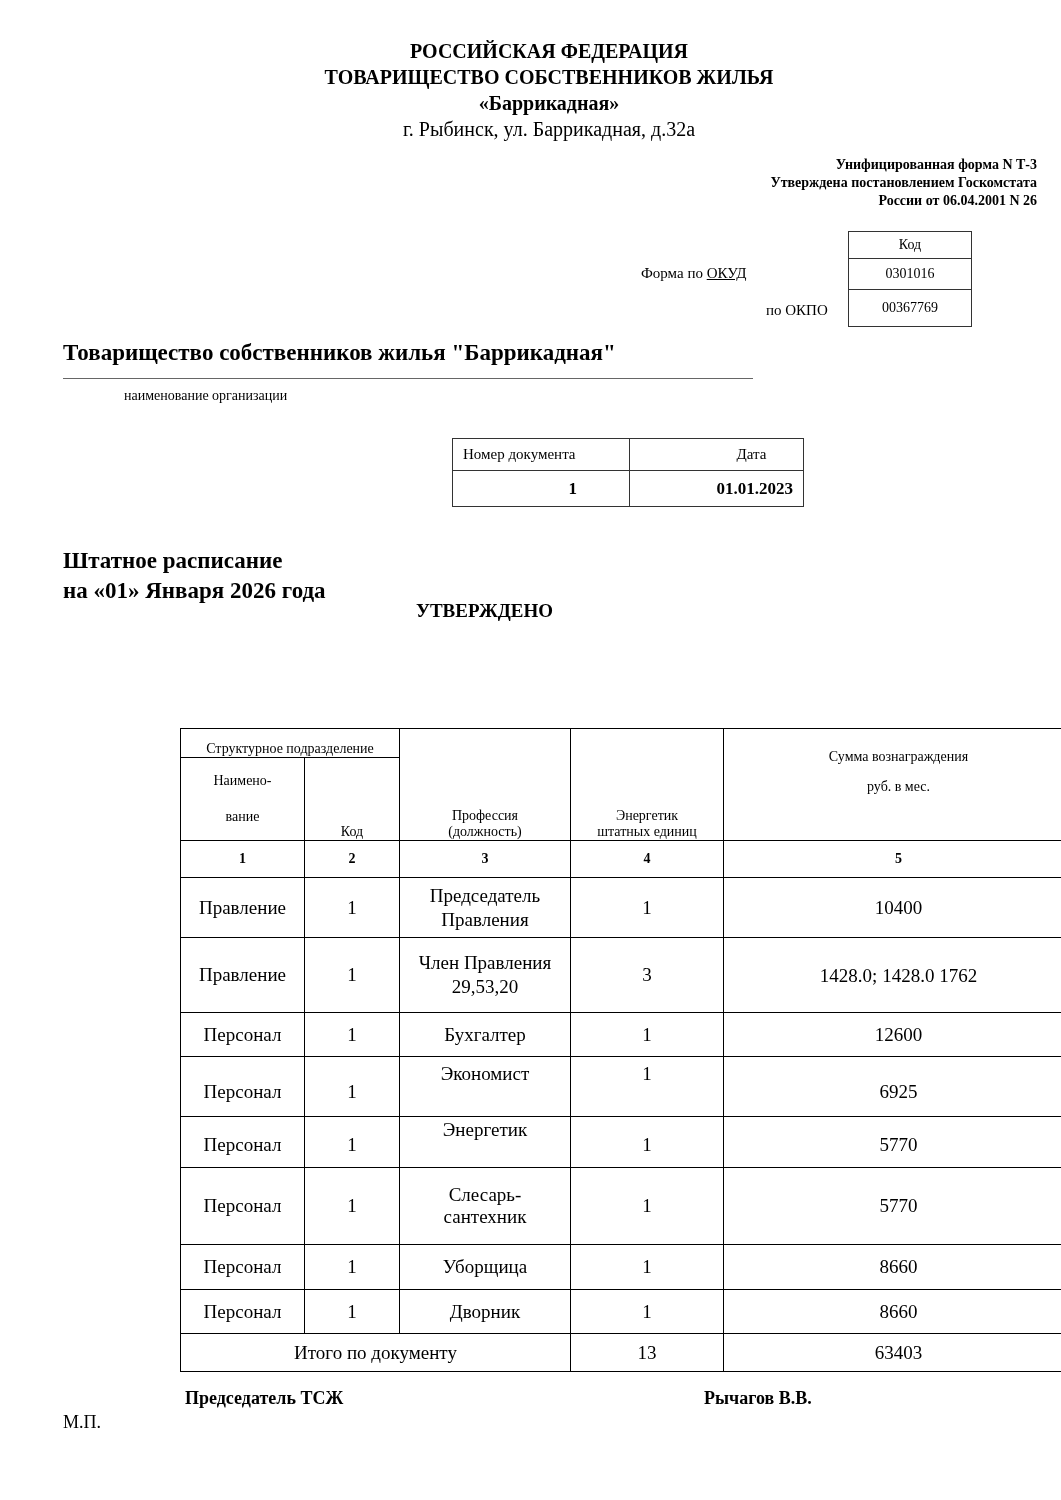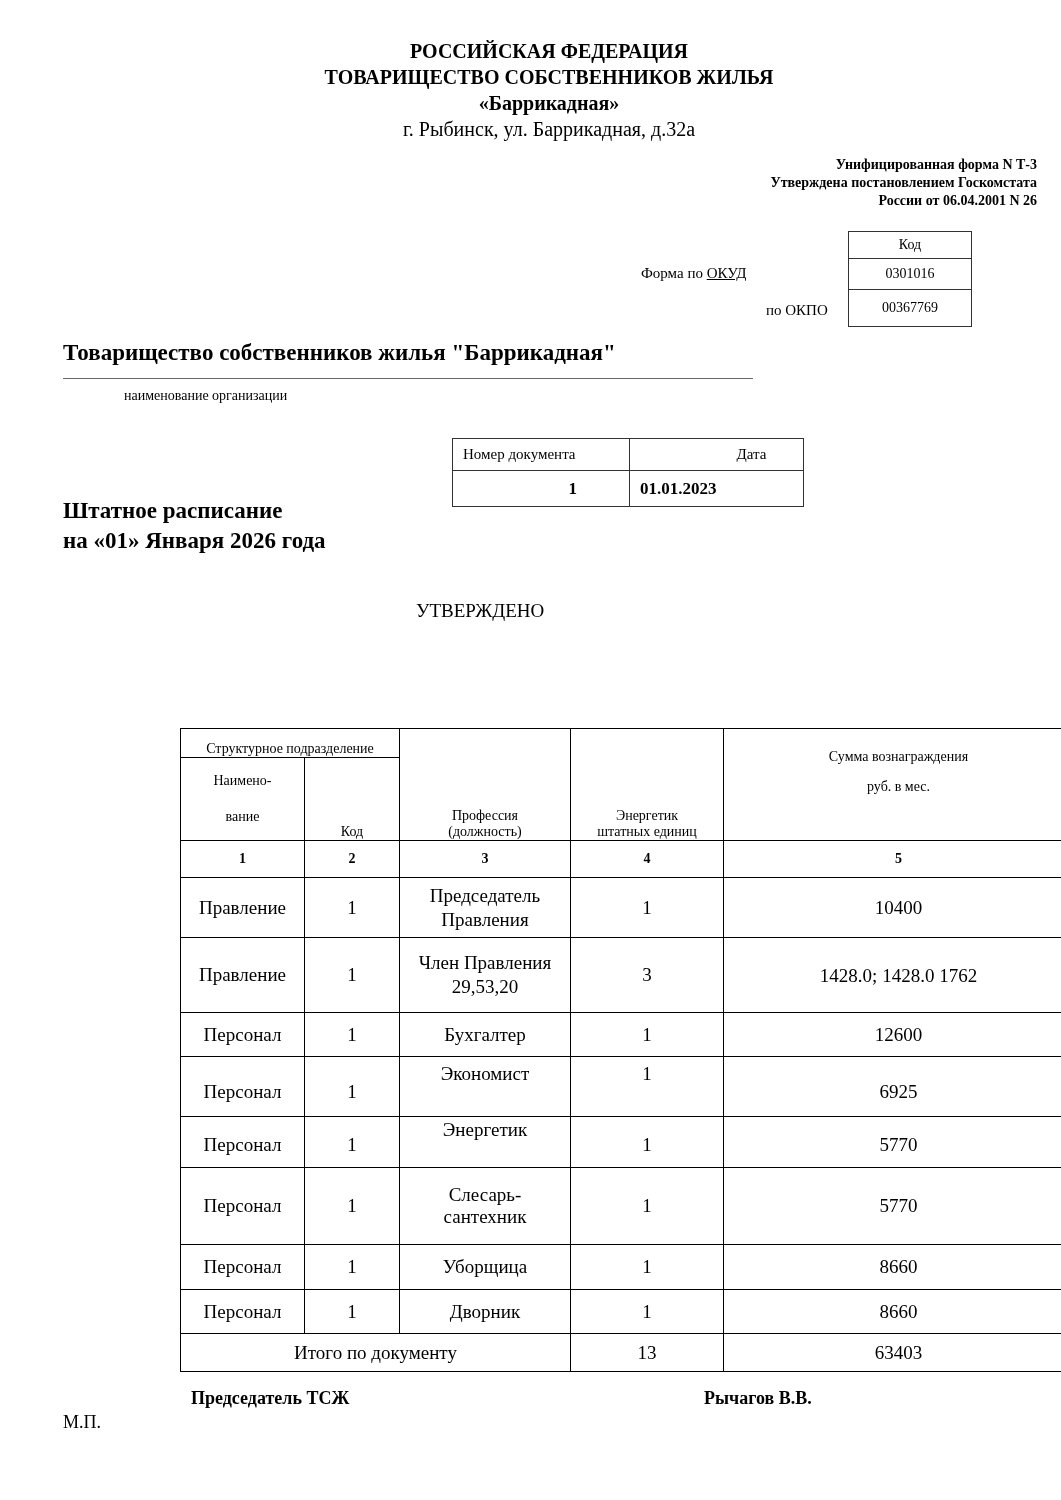--- a/index.html
+++ b/index.html
@@ -25,31 +25,31 @@
   }
   table.codes td { border: 1px solid #333; text-align: center; padding: 0; }
   .org-name { left: 63px; top: 340px; font-size: 23px; font-weight: bold; }
   .org-line { left: 63px; top: 378px; width: 690px; height: 0; border-top: 1px solid #666; }
   .org-caption { left: 124px; top: 388px; font-size: 14px; }
   table.docnum {
     position: absolute; left: 452px; top: 438px; width: 352px;
     border-collapse: collapse; font-size: 15px;
   }
   table.docnum td { border: 1px solid #333; padding: 0 10px; }
-  .title1 { left: 63px; top: 496px; font-size: 23px; font-weight: bold; line-height: 30px; }
+  .title1 { left: 63px; top: 546px; font-size: 23px; font-weight: bold; line-height: 30px; }
   .approved { left: 416px; top: 598px; font-size: 19px; line-height: 25px; }
-  .approved .bold { font-weight: normal; }
+  .approved .bold { font-weight: bold; }
   table.staff {
     position: absolute; left: 180px; top: 728px; width: 894px;
     border-collapse: collapse; font-size: 19px;
   }
   table.staff td { border: 1.5px solid #000; text-align: center; padding: 0; }
   table.staff td.th { font-size: 14px; }
   table.staff td.num { font-size: 14px; font-weight: bold; height: 36px; }
-  .sig-left { left: 191px; top: 1388px; font-size: 18px; font-weight: bold; }
+  .sig-left { left: 185px; top: 1388px; font-size: 18px; font-weight: bold; }
   .sig-right { left: 704px; top: 1388px; font-size: 18px; font-weight: bold; }
   .mp { left: 63px; top: 1412px; font-size: 18px; }
 </style>
 </head>
 <body>
 
 <div class="abs header-block" style="width:1098px;">
   <div class="line bold">РОССИЙСКАЯ ФЕДЕРАЦИЯ</div>
   <div class="line bold">ТОВАРИЩЕСТВО СОБСТВЕННИКОВ ЖИЛЬЯ</div>
   <div class="line bold">«Баррикадная»</div>
@@ -84,21 +84,21 @@
 <div class="abs org-caption">наименование организации</div>
 
 <table class="docnum">
   <tbody>
       <tr>
     <td style="height:31px; width:156px;">Номер документа</td>
     <td style="text-align:center; padding-left:80px;">Дата</td>
   </tr>
   <tr>
     <td style="height:35px; text-align:right; padding-right:52px; font-weight:bold; font-size:17px;">1</td>
-    <td style="font-weight:bold; font-size:17px;">01.01.2023</td>
+    <td style="text-align:right; font-weight:bold; font-size:17px;">01.01.2023</td>
   </tr>
 </tbody>
   </table>
 
 <div class="abs title1">
   <div>Штатное расписание</div>
   <div>на «01» Января 2026 года</div>
 </div>
 
 <div class="abs approved">

